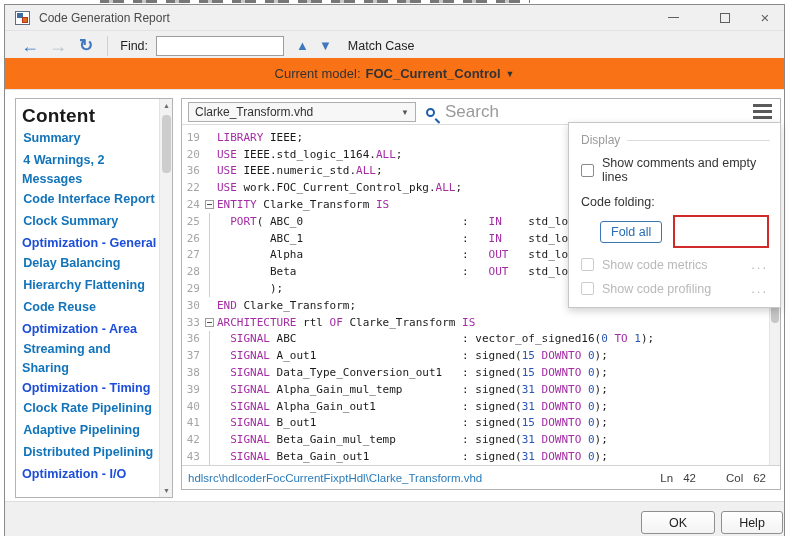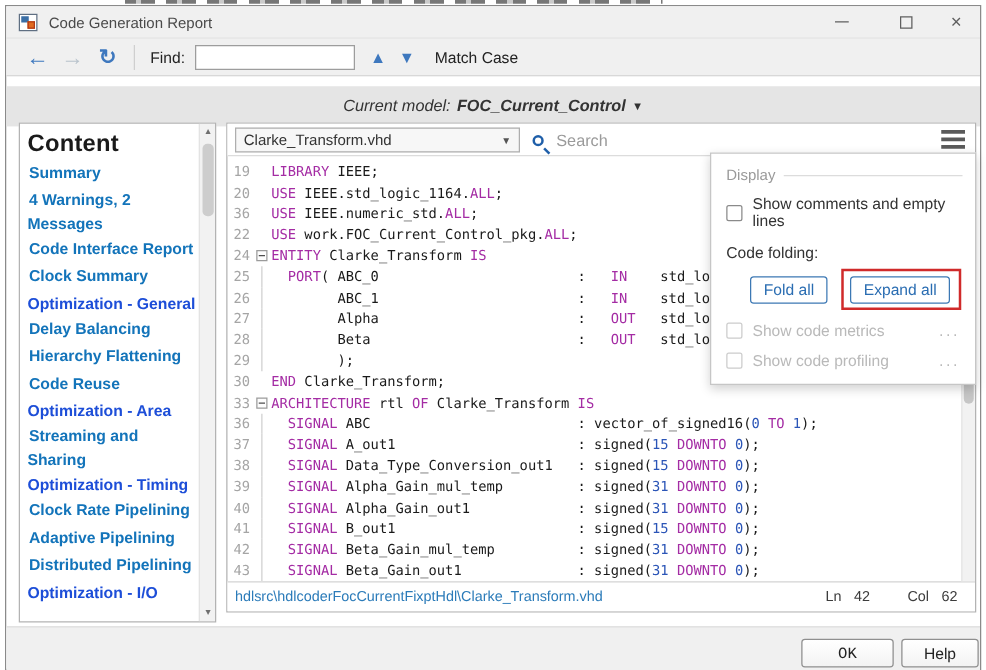--- a/index.html
+++ b/index.html
@@ -28,21 +28,21 @@
   .arrow-fwd { color:#b9c3cc; margin-left:10px; }
   .arrow-refresh { color:#3e78be; font-size:17px; margin-left:12px; }
   .tb-sep { width:0; height:20px; border-left:1px solid #cfcfcf; margin:0 12px 0 14px; }
   .find-label { font-size:12.5px; color:#222; margin-right:8px; }
   .find-input { width:128px; height:20px; border:1px solid #9d9d9d; background:#fff; font-size:12px; padding:0 4px; outline:none; }
   .find-up { color:#3e78be; font-size:13px; margin-left:12px; }
   .find-down { color:#3e78be; font-size:13px; margin-left:10px; }
   .match-case { font-size:12.5px; color:#222; margin-left:16px; }
 
   
-  .model-bar { position:absolute; left:0; top:64px; width:100%; height:32px; background:#e5e5e5; border-bottom:1px solid #e5e5e5; display:flex; align-items:center; justify-content:center;font-style:italic; }
+  .model-bar { position:absolute; left:0; top:53px; width:100%; height:32px; background:#f97316; border-bottom:1px solid #e5e5e5; display:flex; align-items:center; justify-content:center; }
   .model-prefix { font-size:13px; color:#333; }
   .model-name { font-size:13px; color:#333; font-weight:bold; margin-left:5px; }
   .model-caret { font-size:9px; color:#333; margin-left:5px; }
 
   
   .sidebar { position:absolute; left:10px; top:93px; width:158px; height:400px; border:1px solid #b3b3b3; background:#fff; overflow:hidden; }
   .sb-inner { position:absolute; left:0; top:0; right:13px; bottom:0; padding:6px 2px 0 6px; overflow:hidden; }
   .sb-heading { font-size:19px; font-weight:bold; color:#1a1a1a; letter-spacing:.2px; }
   .sb-item { font-size:12.6px; font-weight:bold; line-height:17px; margin:3px 0; }
   .sb-item.link { color:#1374ba; padding-left:5px; text-indent:0; cursor:pointer; }
@@ -55,21 +55,21 @@
   .sb-thumb { position:absolute; left:2px; top:16px; width:9px; height:58px; background:#cdcdcd; border-radius:4px; }
 
   
   .code-panel { position:absolute; left:176px; top:93px; width:600px; height:392px; border:1px solid #b3b3b3; background:#fff; }
   .code-header { position:absolute; left:0; top:0; width:100%; height:26px; border-bottom:1px solid #dcdcdc; background:#fff; }
   .file-select { position:absolute; left:6px; top:3px; width:228px; height:20px; border:1px solid #aeaeae; background:#f7f7f7; display:flex; align-items:center; font-size:12px; color:#333; padding:0 6px; }
   .file-select .caret { margin-left:auto; font-size:8px; color:#555; }
   .search-wrap { position:absolute; left:244px; top:3px; height:20px; display:flex; align-items:center; }
   .mag { position:relative; width:9px; height:9px; border:2px solid #1f5fa9; border-radius:50%; }
   .mag::after { content:""; position:absolute; left:8px; top:8px; width:6px; height:2px; background:#1f5fa9; transform:rotate(45deg); transform-origin:0 0; }
-  .search-input { border:none; outline:none; font-size:13px; color:#333; margin-left:10px; width:280px; background:transparent; }
+  .search-input { border:none; outline:none; font-size:17px; color:#333; margin-left:10px; width:280px; background:transparent; }
   .search-input::placeholder { color:#9a9a9a; }
   .hamburger { position:absolute; right:8px; top:5px; width:19px; height:15px; display:flex; flex-direction:column; justify-content:space-between; }
   .hamburger span { display:block; height:3px; background:#5a5a5a; }
 
   .code-body { position:absolute; left:0; top:26px; right:11px; bottom:24px; overflow:hidden; padding-top:4px; }
   .code-line { display:flex; height:16.8px; align-items:center; font-family:"DejaVu Sans Mono", monospace; font-size:11px; }
   .ln { width:22px; text-align:right; color:#a5a5a5; padding-right:4px; flex:none; }
   .gutter { width:13px; flex:none; position:relative; height:100%; }
   .gutter.scope::after { content:""; position:absolute; left:5px; top:0; bottom:0; border-left:1px solid #cfcfcf; }
   .fold-box { position:absolute; left:1px; top:4px; width:9px; height:9px; border:1px solid #9b9b9b; background:#fdfdfd; }
@@ -101,21 +101,21 @@
   .blue-btn { position:absolute; top:3px; height:22px; border:1px solid #3c78b4; color:#2a6db2; background:#fff; border-radius:3px; font-size:12.5px; font-family:"Liberation Sans", sans-serif; padding:0 10px; }
   .btn-fold-all { left:19px; }
   .btn-expand-all { left:99px; }
   .red-annotation { position:absolute; left:92px; top:-3px; width:96px; height:33px; border:2px solid #d02a2a; pointer-events:none; }
   .analysis-group { margin-top:14px; }
   .more-dots { margin-left:auto; color:#b9b9b9; font-size:13px; letter-spacing:2px; margin-right:2px; }
 
   
   .footer { position:absolute; left:0; top:496px; width:100%; height:36px; background:#f0f0f0; border-top:1px solid #dddddd; }
   .footer-btn { position:absolute; top:9px; height:23px; background:linear-gradient(#ffffff,#f3f3f3); border:1px solid #8f8f8f; border-radius:3px; font-size:12.5px; color:#222; font-family:"Liberation Sans", sans-serif; text-align:center; }
-  .btn-ok { left:636px; width:74px;font-family:Liberation Mono, monospace; }
+  .btn-ok { left:636px; width:74px; }
   .btn-help { left:716px; width:62px; }
 </style>
 </head>
 <body>
 
 <div class="stage">
   <div class="top-smudge"></div>
 
   <div class="window">
 
@@ -326,21 +326,20 @@
         <span>Display</span>
           <span class="rule"></span>
       </div>
       <div class="chk-row">
         <span class="chk"></span>
         <span class="chk-label">Show comments and empty lines</span>
       </div>
       <div class="fold-label">Code folding:</div>
       <div class="btn-row">
         <button class="blue-btn btn-fold-all">Fold all</button>
-        <button class="blue-btn btn-expand-all">Expand all</button>
         <span class="red-annotation"></span>
       </div>
       <div class="chk-row">
         <span class="chk disabled"></span>
         <span class="chk-label disabled">Show code metrics</span>
         <span class="more-dots">...</span>
       </div>
       <div class="chk-row">
         <span class="chk disabled"></span>
         <span class="chk-label disabled">Show code profiling</span>

